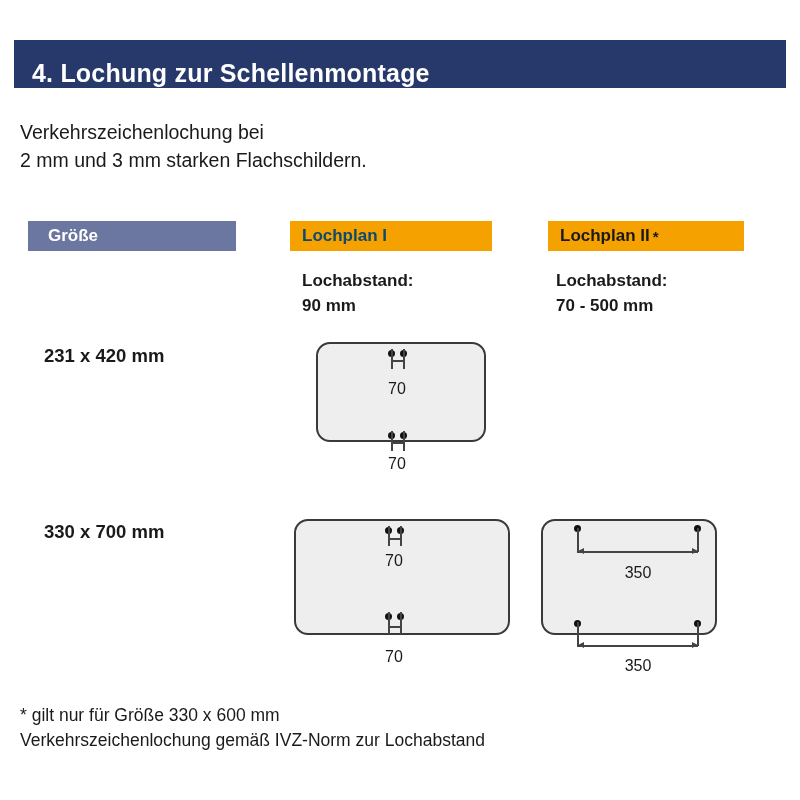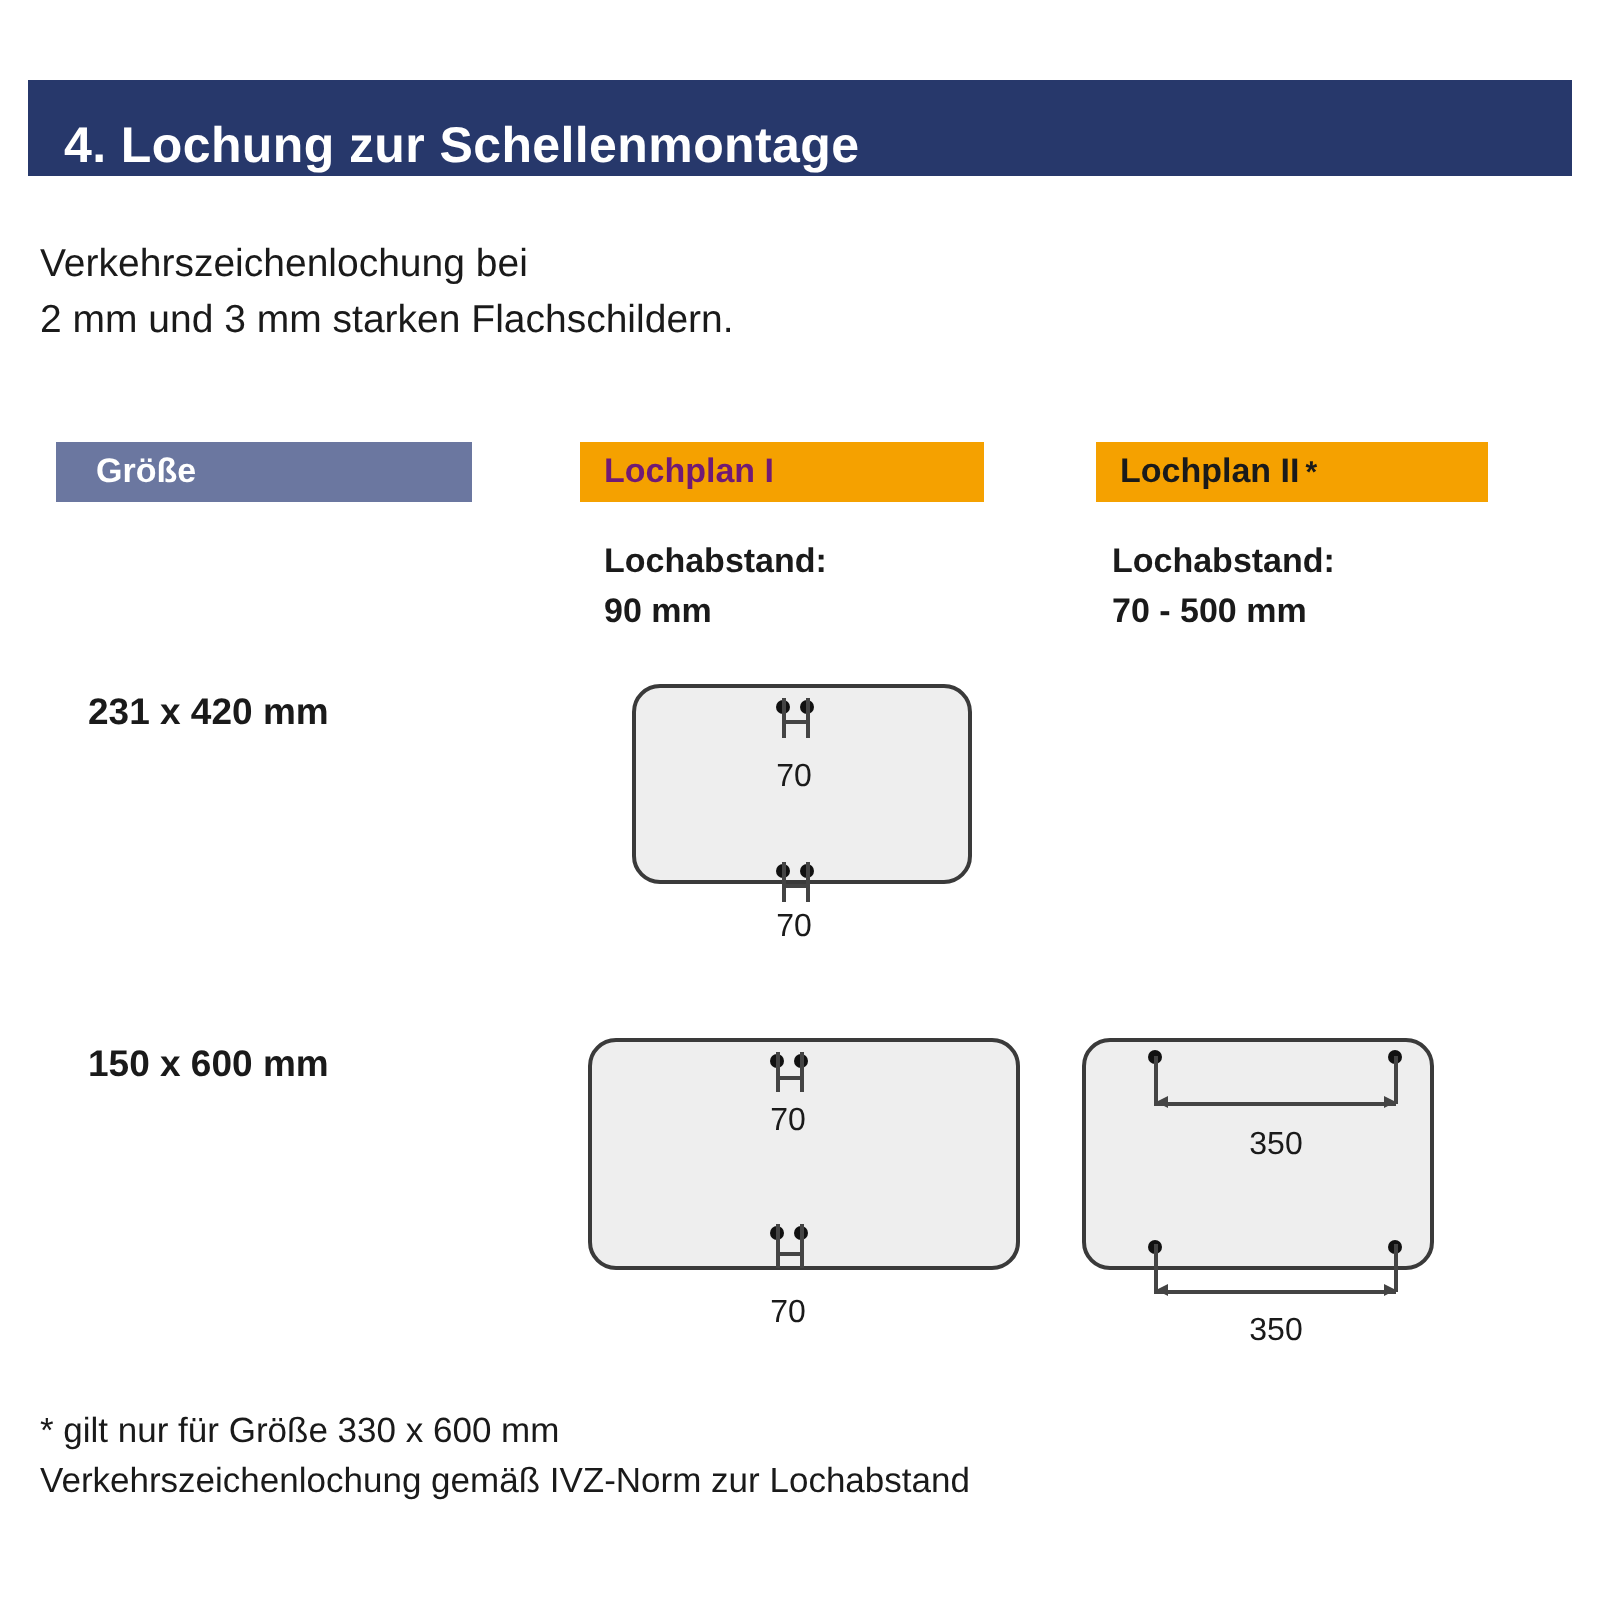--- a/index.html
+++ b/index.html
@@ -67,21 +67,21 @@
     background: #6b77a0;
     color: #ffffff;
     padding-left: 20px;
     box-sizing: border-box;
   }
   .chip-lp1 {
     left: 290px;
     top: 221px;
     width: 202px;
     background: #f5a100;
-    color: #701a75;
+    color: #0c4a6e;
     padding-left: 12px;
     box-sizing: border-box;
   }
   .chip-lp2 {
     left: 548px;
     top: 221px;
     width: 196px;
     background: #f5a100;
     color: #1a1a1a;
     padding-left: 12px;
@@ -221,21 +221,21 @@
   <div class="hline" style="left:391px; top:360px; width:13px;"></div>
   <div class="dim-text" style="left:357px; top:380px; width:80px;">70</div>
 
   <div class="hole" style="left:388px; top:432px;"></div>
   <div class="hole" style="left:400px; top:432px;"></div>
   <div class="vtick" style="left:391px; top:431px; height:20px;"></div>
   <div class="vtick" style="left:403px; top:431px; height:20px;"></div>
   <div class="hline" style="left:391px; top:442px; width:13px;"></div>
   <div class="dim-text" style="left:357px; top:455px; width:80px;">70</div>
 
-  <div class="row-label row-label-2">150 x 600 mm</div>
+  <div class="row-label row-label-2">330 x 700 mm</div>
 
   <div class="plate plate-b"></div>
 
   <div class="hole" style="left:385px; top:527px;"></div>
   <div class="hole" style="left:397px; top:527px;"></div>
   <div class="vtick" style="left:388px; top:526px; height:20px;"></div>
   <div class="vtick" style="left:400px; top:526px; height:20px;"></div>
   <div class="hline" style="left:388px; top:538px; width:13px;"></div>
   <div class="dim-text" style="left:354px; top:552px; width:80px;">70</div>
 

